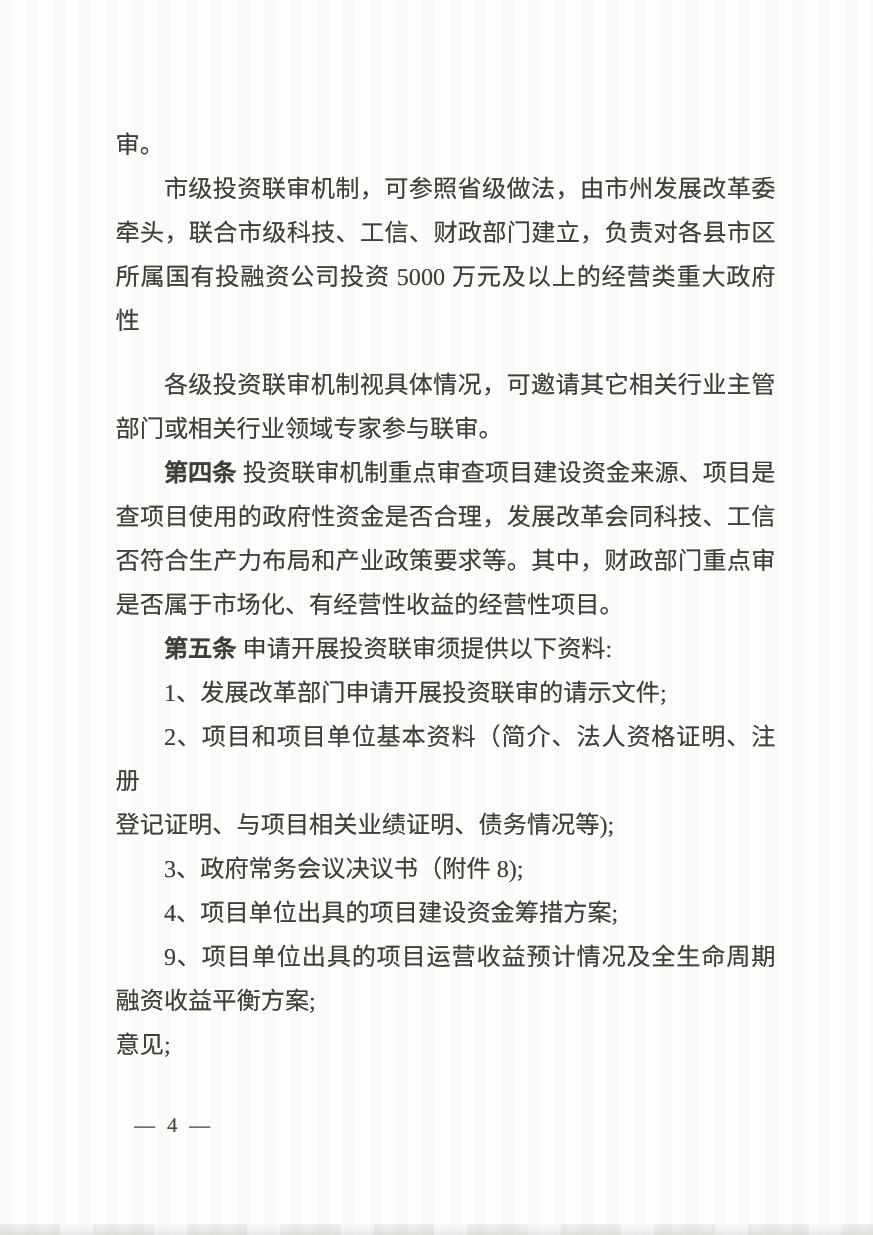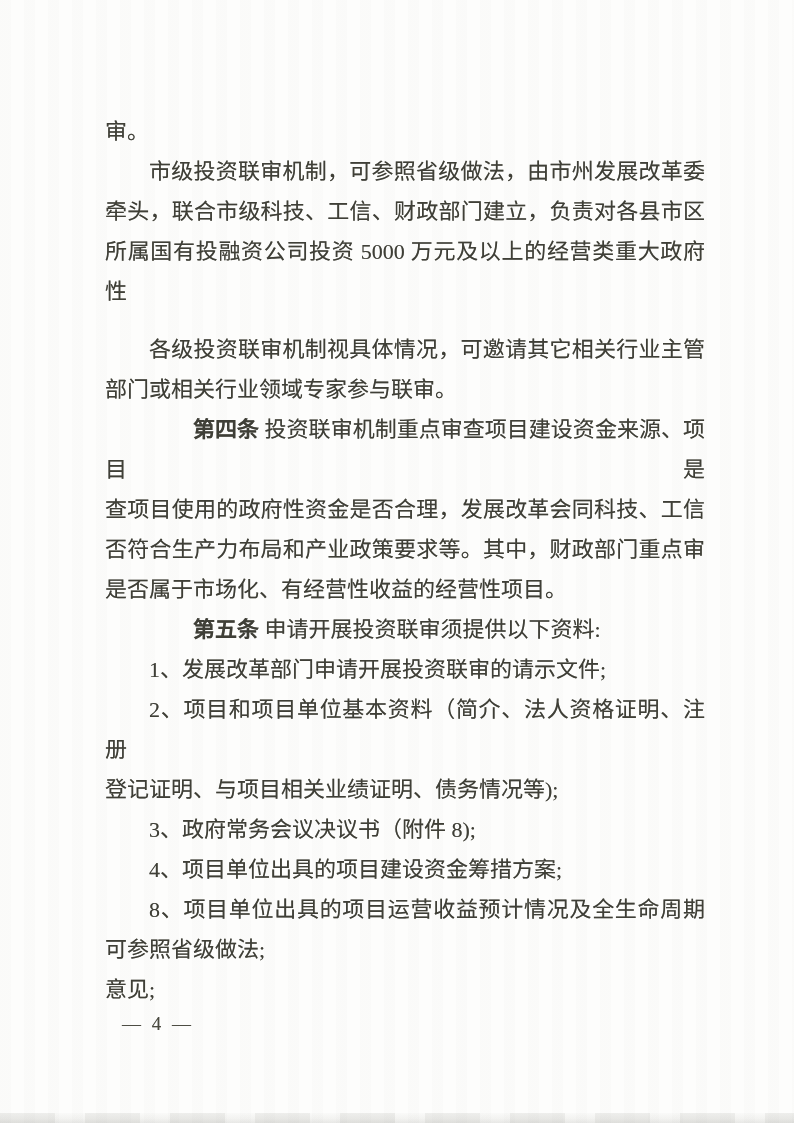--- a/index.html
+++ b/index.html
@@ -46,21 +46,20 @@
     white-space: pre-wrap;
   }
   .line.just {
     text-align: justify;
     text-align-last: justify;
     text-justify: inter-character;
   }
   .line .b {
     font-family: Liberation Serif, serif;
     font-weight: 700;
-    margin-left: 44px;
   }
   .page-number {
     position: absolute;
     left: 122px;
     top: 1006px;
     font-size: 19px;
     line-height: 36px;
     letter-spacing: 3px;
     color: #4a4a40;
     text-shadow: 0 0 0.5px rgba(70,70,60,0.5);
@@ -102,19 +101,19 @@
       <div class="line just" style="text-indent: 2em;"><span class="b">第四条</span><span> 投资联审机制重点审查项目建设资金来源、项目是</span></div>
       <div class="line just"><span>查项目使用的政府性资金是否合理，发展改革会同科技、工信</span></div>
       <div class="line just"><span>否符合生产力布局和产业政策要求等。其中，财政部门重点审</span></div>
       <div class="line"><span>是否属于市场化、有经营性收益的经营性项目。</span></div>
       <div class="line" style="text-indent: 2em;"><span class="b">第五条</span><span> 申请开展投资联审须提供以下资料:</span></div>
       <div class="line" style="text-indent: 2em;"><span>1、发展改革部门申请开展投资联审的请示文件;</span></div>
       <div class="line just" style="text-indent: 2em;"><span>2、项目和项目单位基本资料（简介、法人资格证明、注册</span></div>
       <div class="line"><span>登记证明、与项目相关业绩证明、债务情况等);</span></div>
       <div class="line" style="text-indent: 2em;"><span>3、政府常务会议决议书（附件 8);</span></div>
       <div class="line" style="text-indent: 2em;"><span>4、项目单位出具的项目建设资金筹措方案;</span></div>
-      <div class="line just" style="text-indent: 2em;"><span>8、项目单位出具的项目运营收益预计情况及全生命周期</span></div>
-      <div class="line"><span>可参照省级做法;</span></div>
+      <div class="line just" style="text-indent: 2em;"><span>9、项目单位出具的项目运营收益预计情况及全生命周期</span></div>
+      <div class="line"><span>融资收益平衡方案;</span></div>
       <div class="line"><span>意见;</span></div>
     </div>
   <div class="page-number">— 4 —</div>
   <div class="scan-edge-bottom"></div>
 </div>
 
 </body></html>

